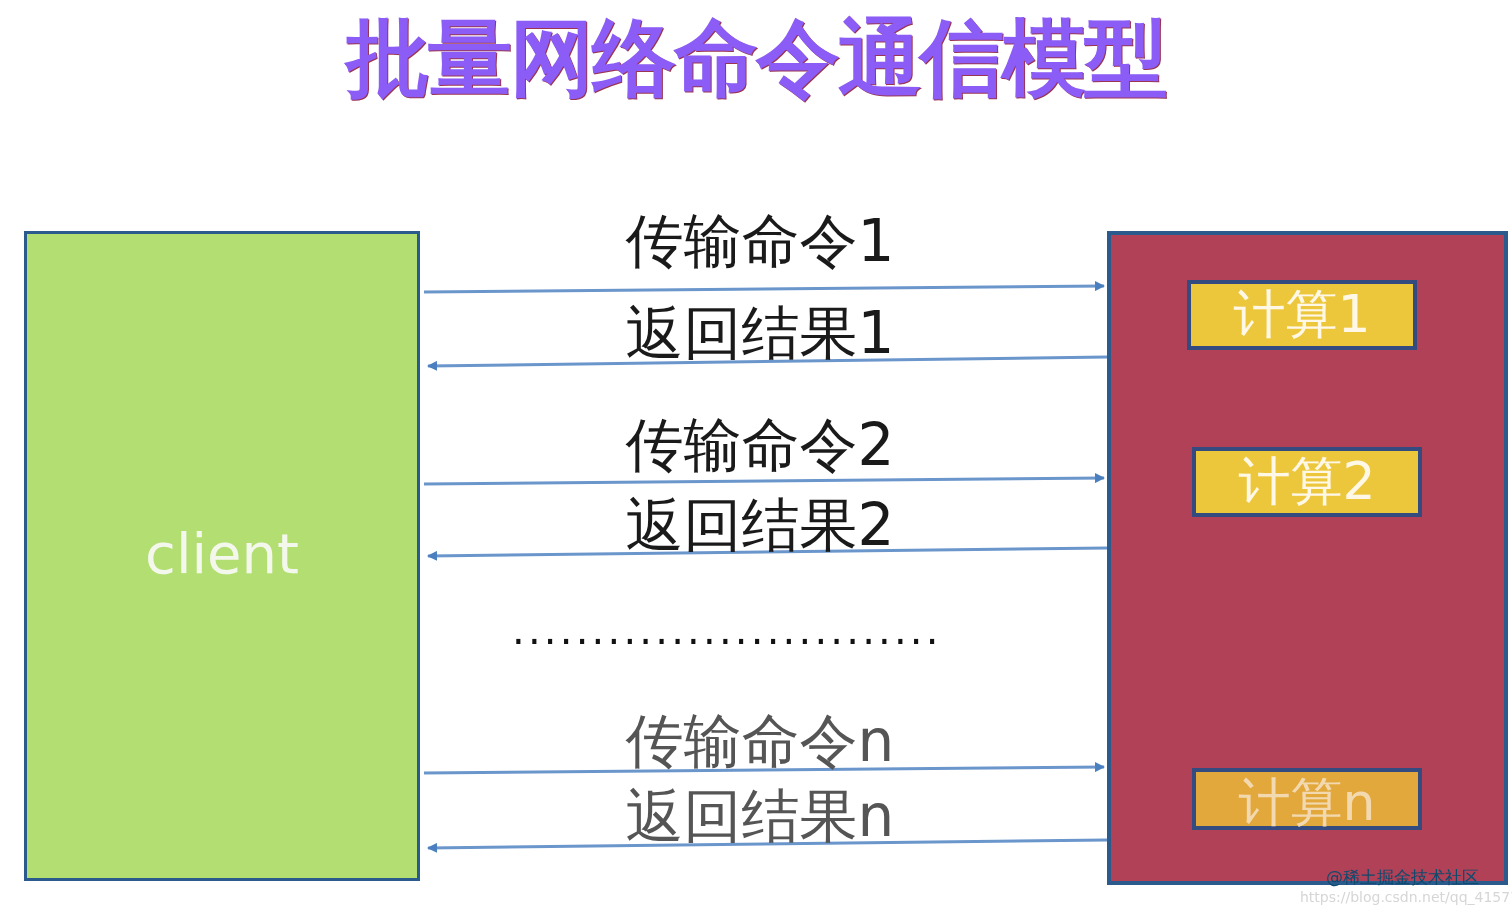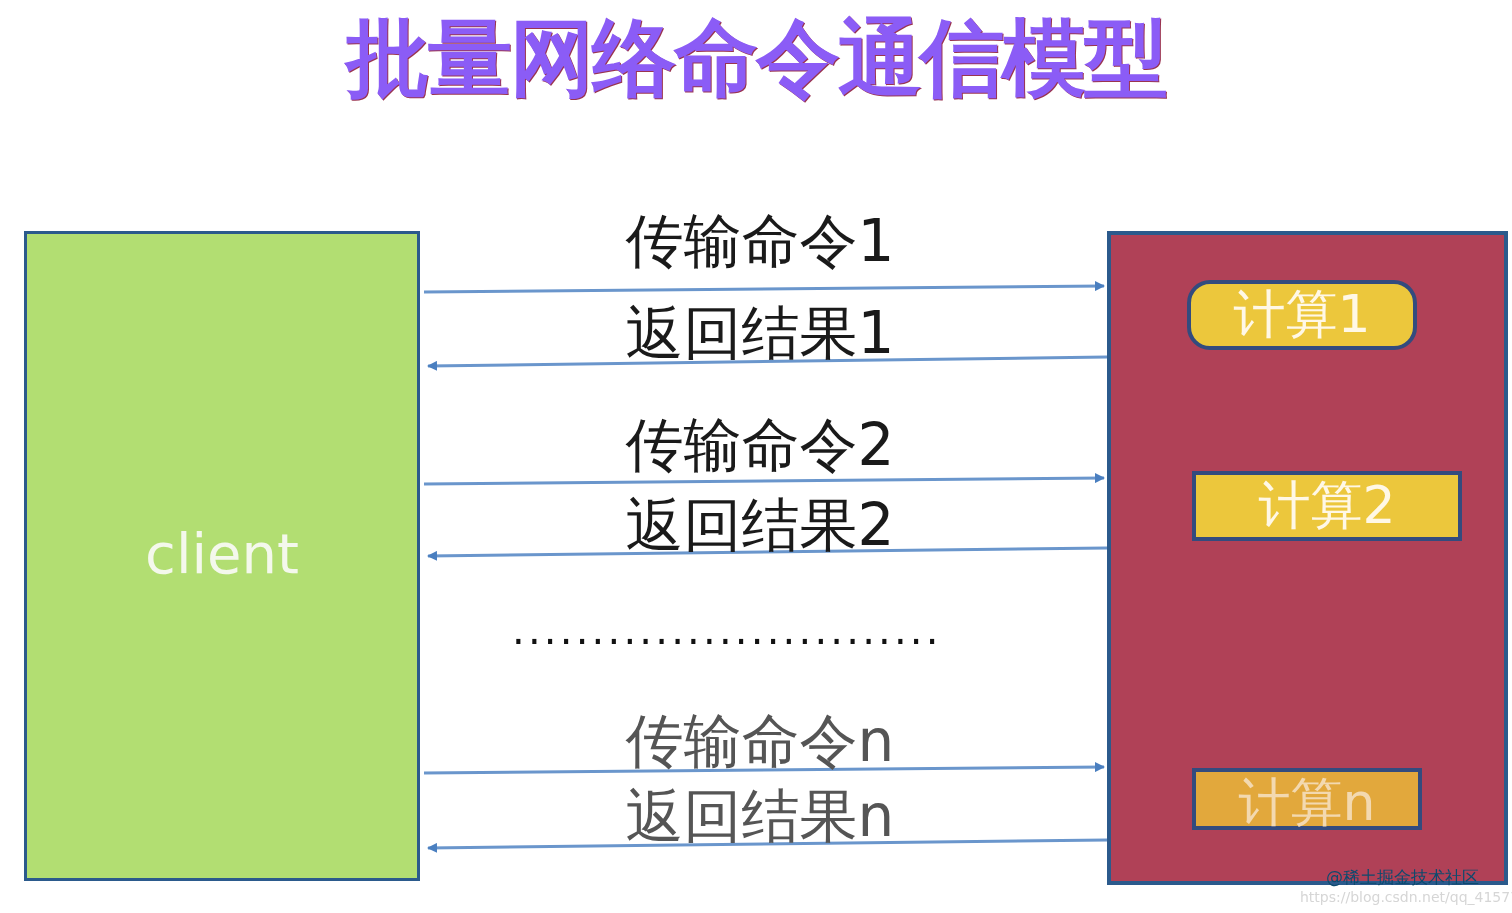--- a/index.html
+++ b/index.html
@@ -28,22 +28,22 @@
     }
     .server-label {
       position: absolute; left: 0; top: 296px; width: 100%; text-align: center;
       font-size: 54px; color: #f6eef0; line-height: 60px;
     }
     .compute {
       position: absolute; box-sizing: border-box;
       border: 4px solid #334b7e; background: #ecc73c;
       color: #fff8e6; font-size: 52px; line-height: 60px; text-align: center;
     }
-    .compute.c1 { left: 76px;  top: 45px;  width: 230px; height: 70px; border-radius: 23px; }
-    .compute.c2 { left: 81px;  top: 236px; width: 270px; height: 70px; }
+    .compute.c1 { left: 76px;  top: 45px;  width: 230px; height: 70px; }
+    .compute.c2 { left: 81px;  top: 212px; width: 230px; height: 70px; }
     .compute.cn { left: 81px;  top: 533px; width: 230px; height: 62px; background: #e2a83c; color: #f3d9b0; }
     .msg {
       position: absolute; left: 600px; width: 320px; text-align: center;
       font-size: 58px; line-height: 66px; color: #1a1a1a; white-space: nowrap;
     }
     .msg.faded { color: #555555; }
     svg.arrows { position: absolute; left: 0; top: 0; }
     .dots {
       position: absolute; left: 512px; top: 610px; width: 440px; height: 40px;
       font-size: 40px; line-height: 40px; color: #111; letter-spacing: 3.2px;

